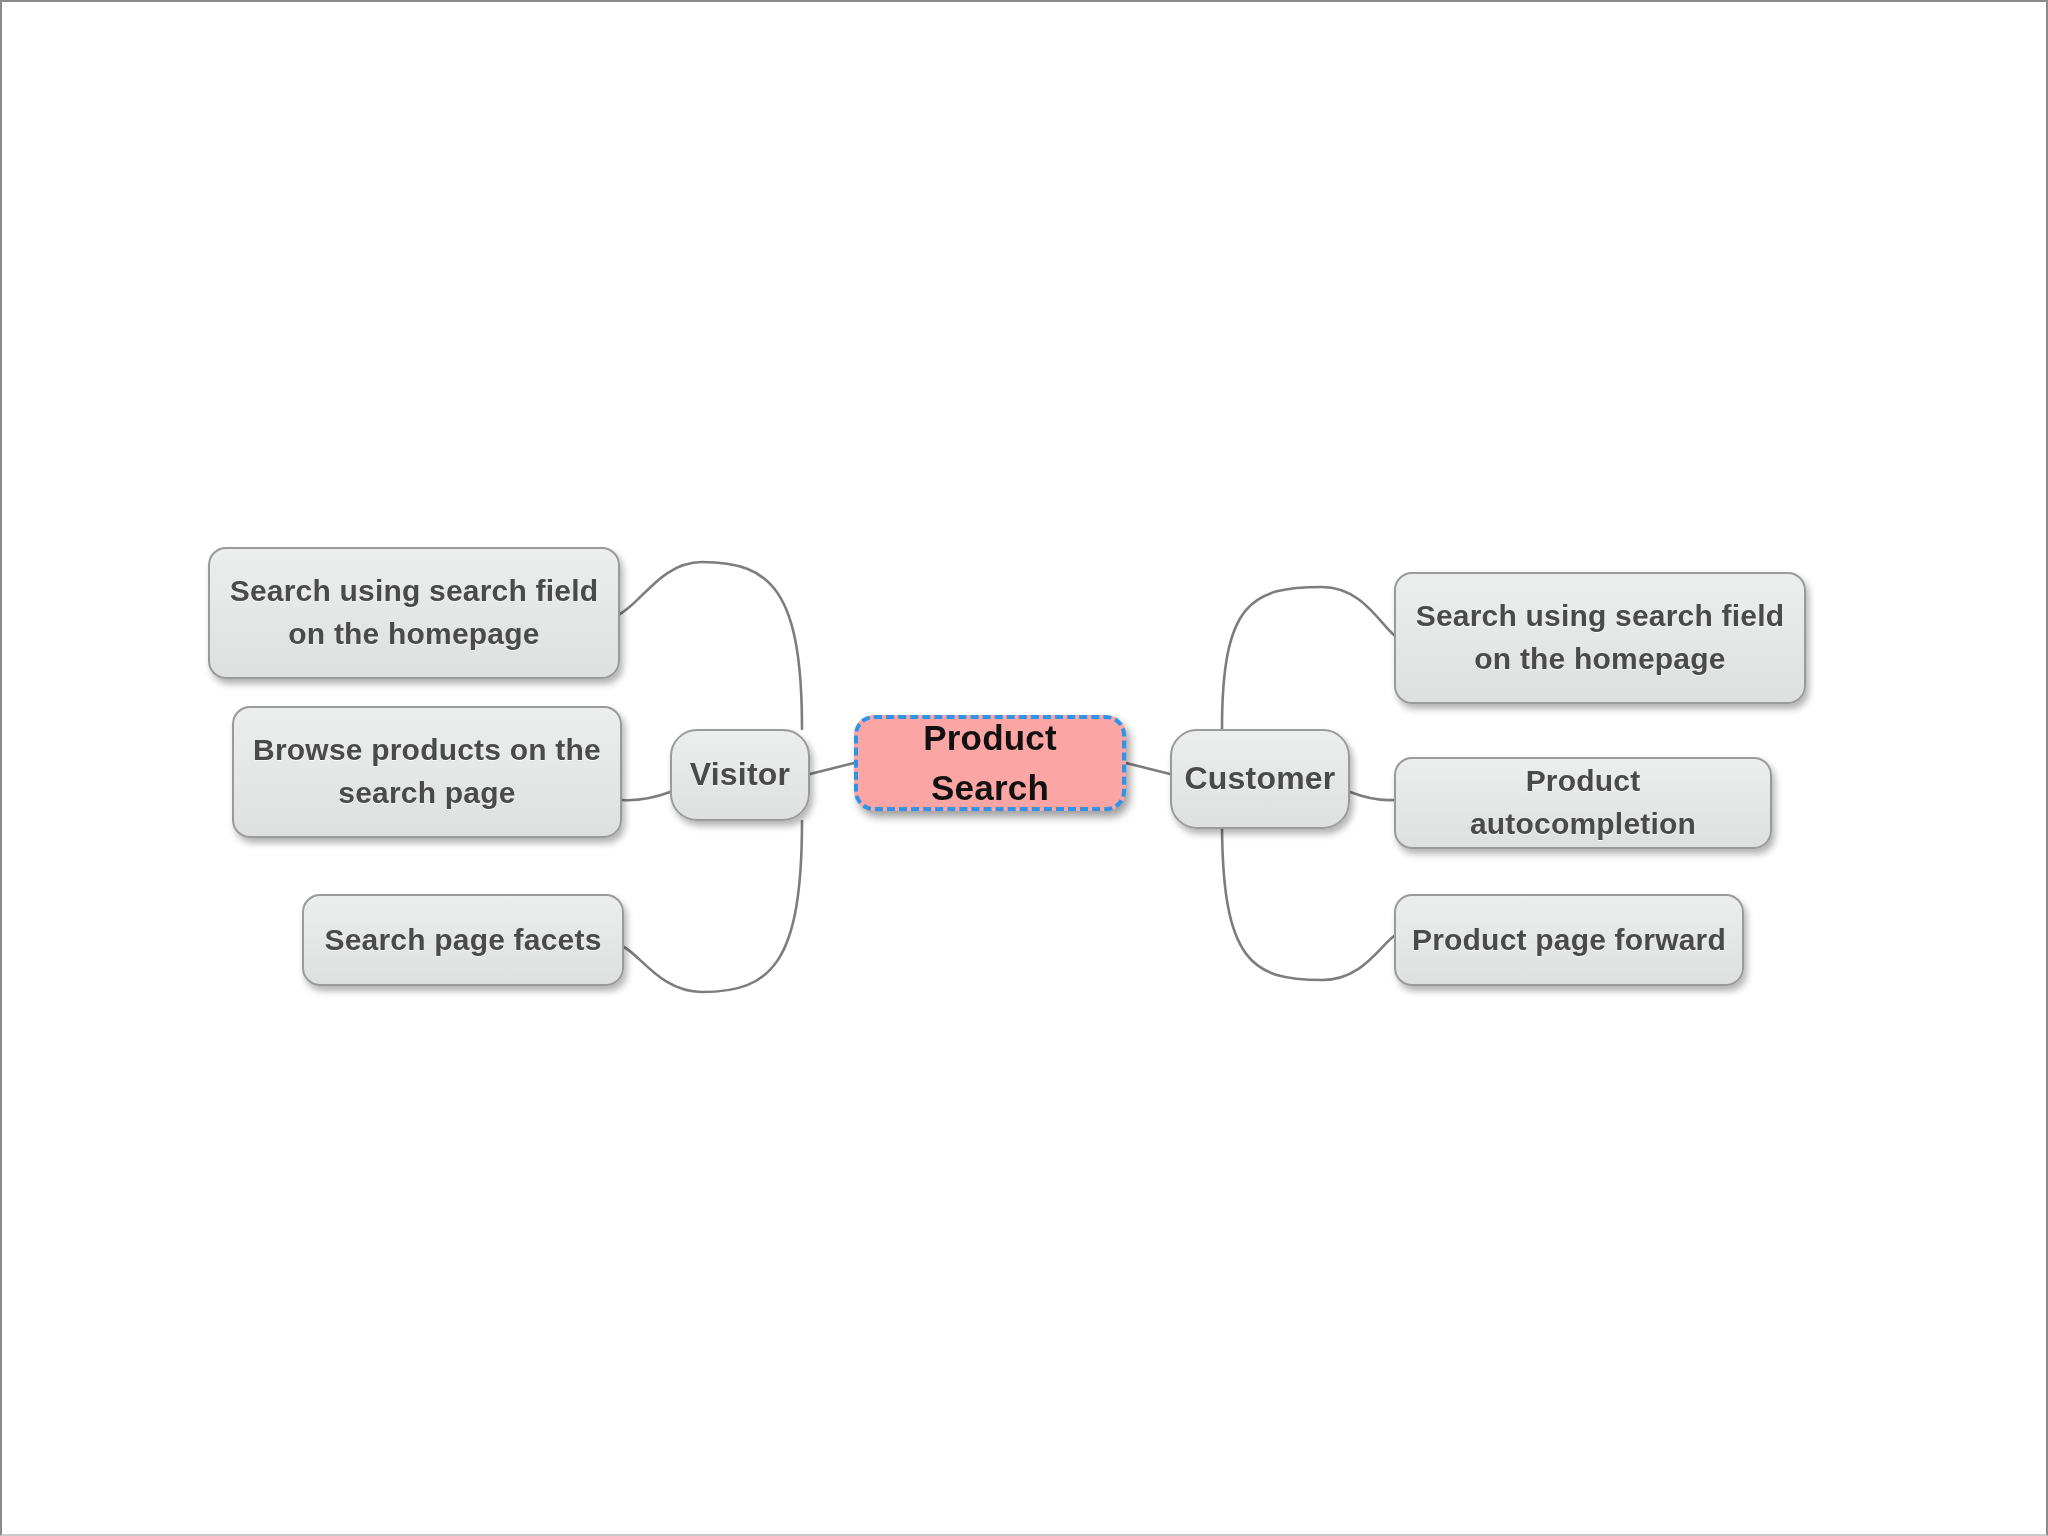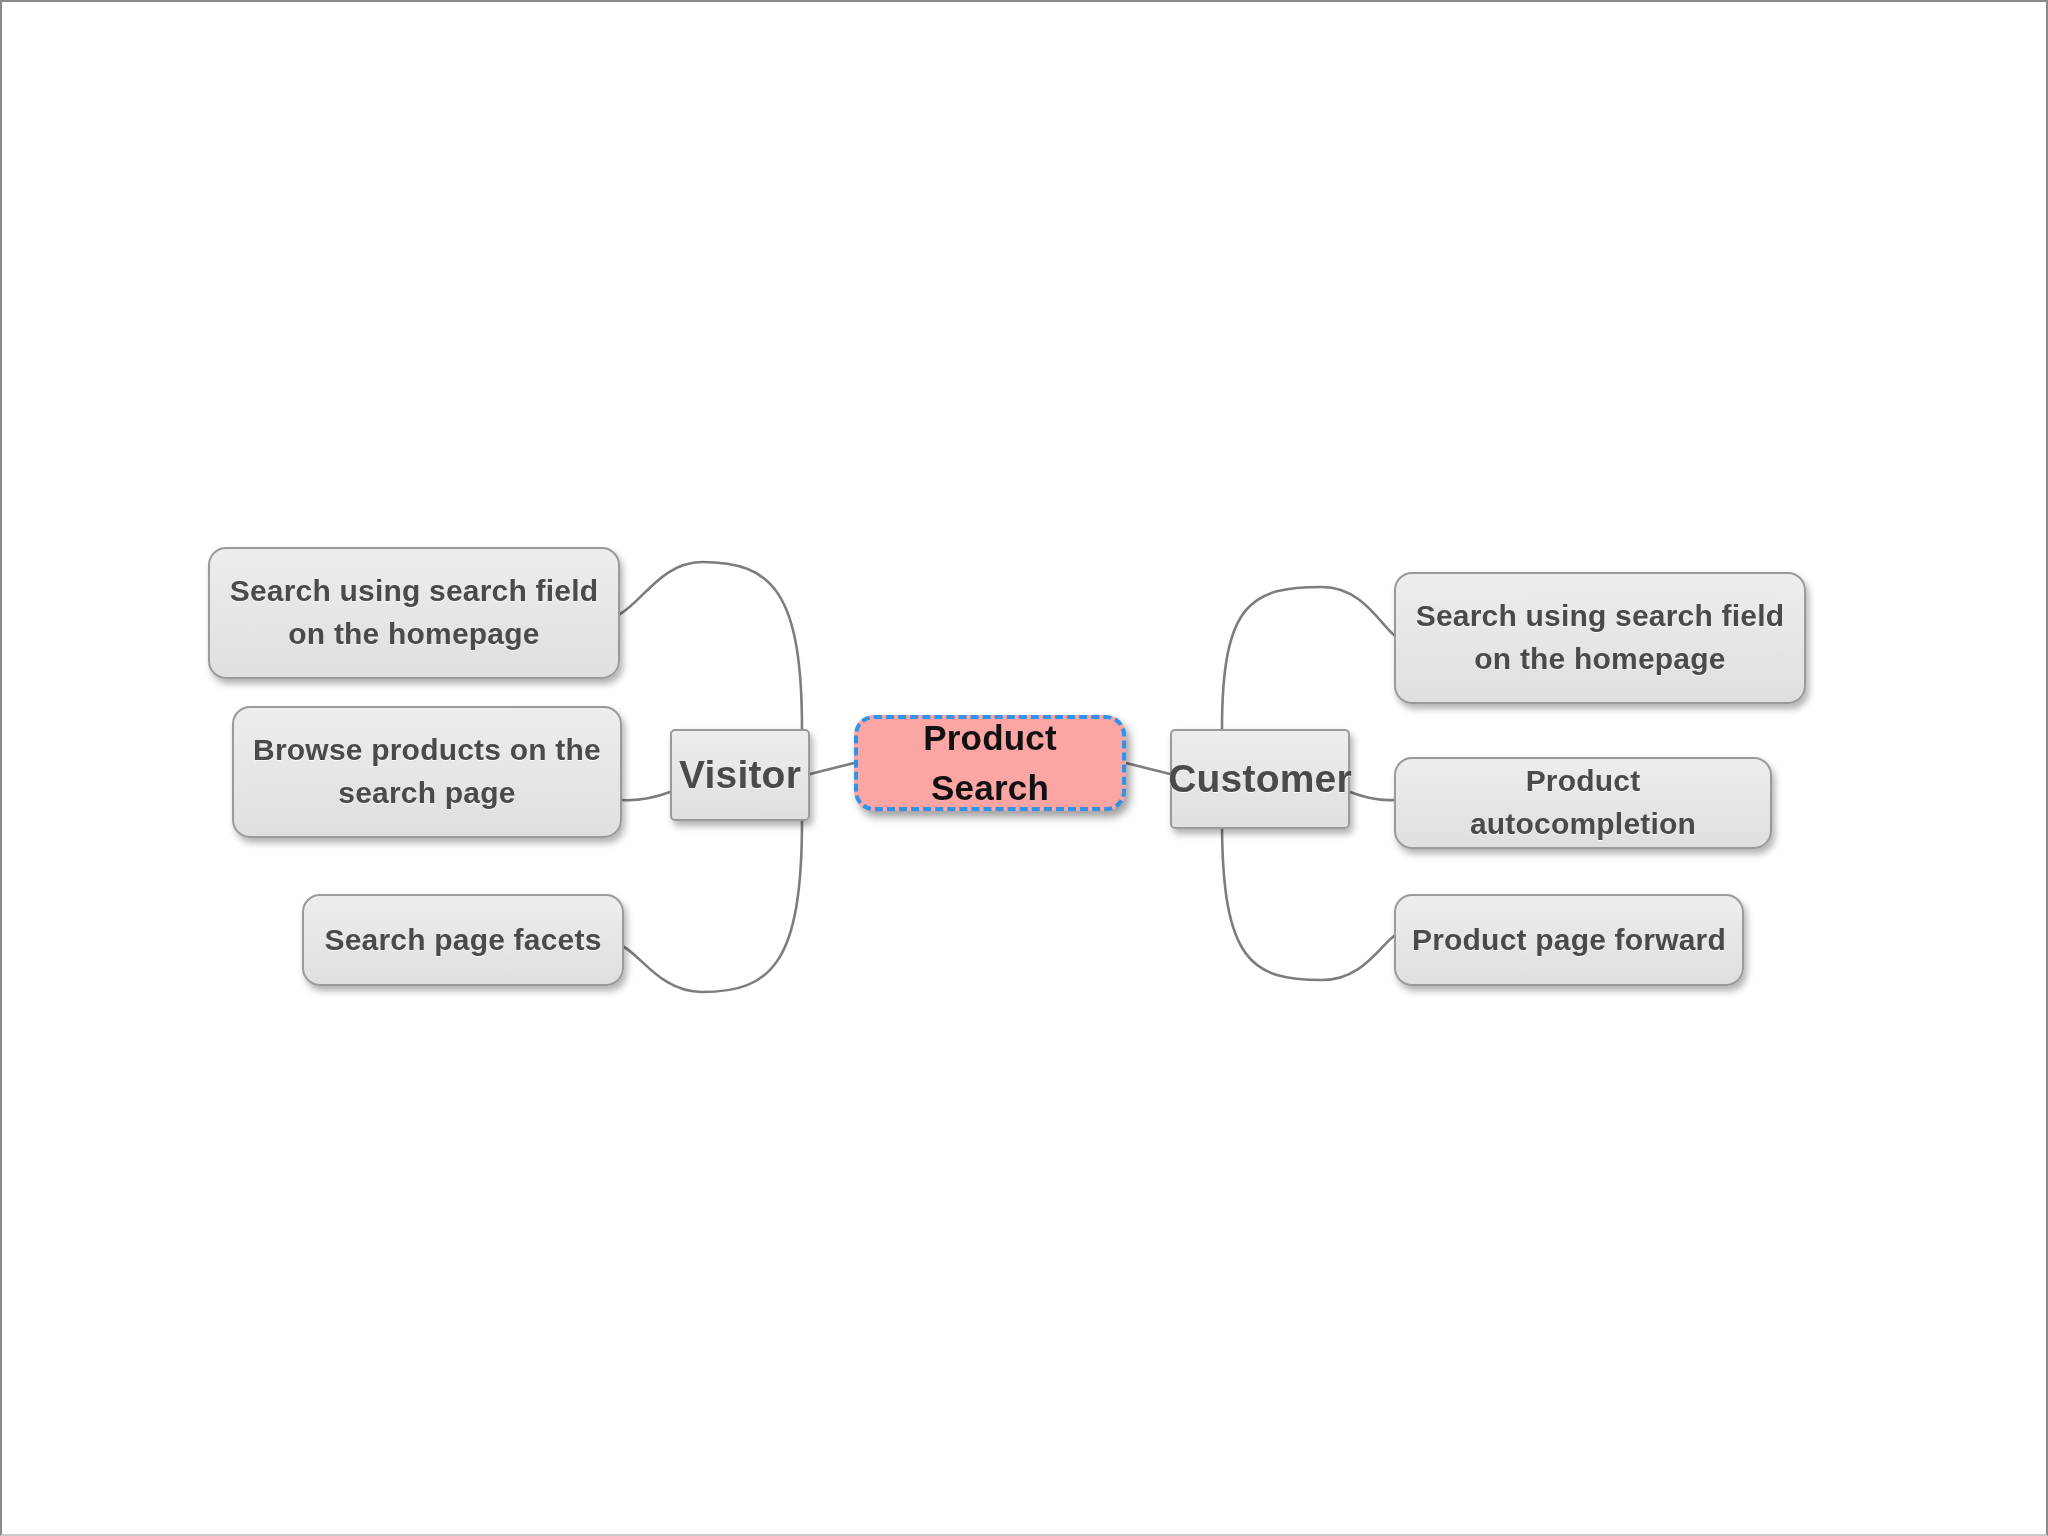--- a/index.html
+++ b/index.html
@@ -62,22 +62,22 @@
     padding: 0 14px;
   }
 
   
   .leaf {
     font-size: 30px;
   }
 
   
   .branch {
-    font-size: 39px;
-    border-radius: 5px;
+    font-size: 32px;
+    border-radius: 27px;
   }
 
   
   .root {
     font-size: 35px;
     color: #111111;
     background: #fca5a5;
     border: 4px dashed #2f93e8;
     border-radius: 20px;
     box-shadow: 4px 6px 8px rgba(0,0,0,0.38);

